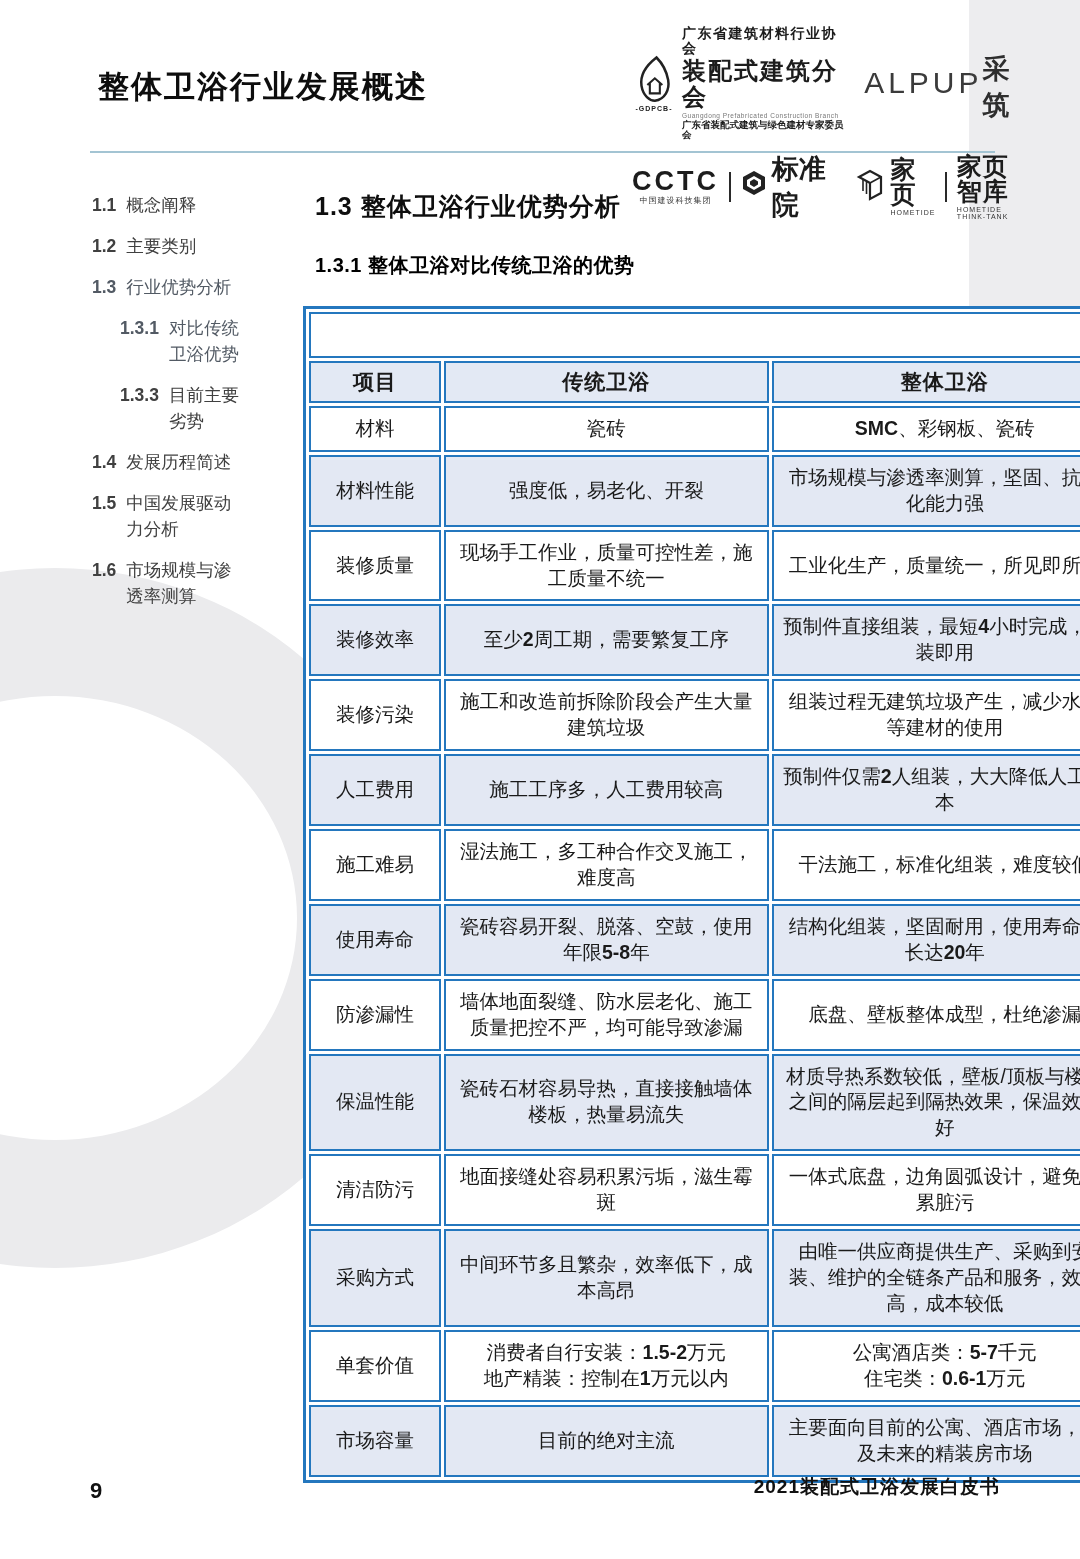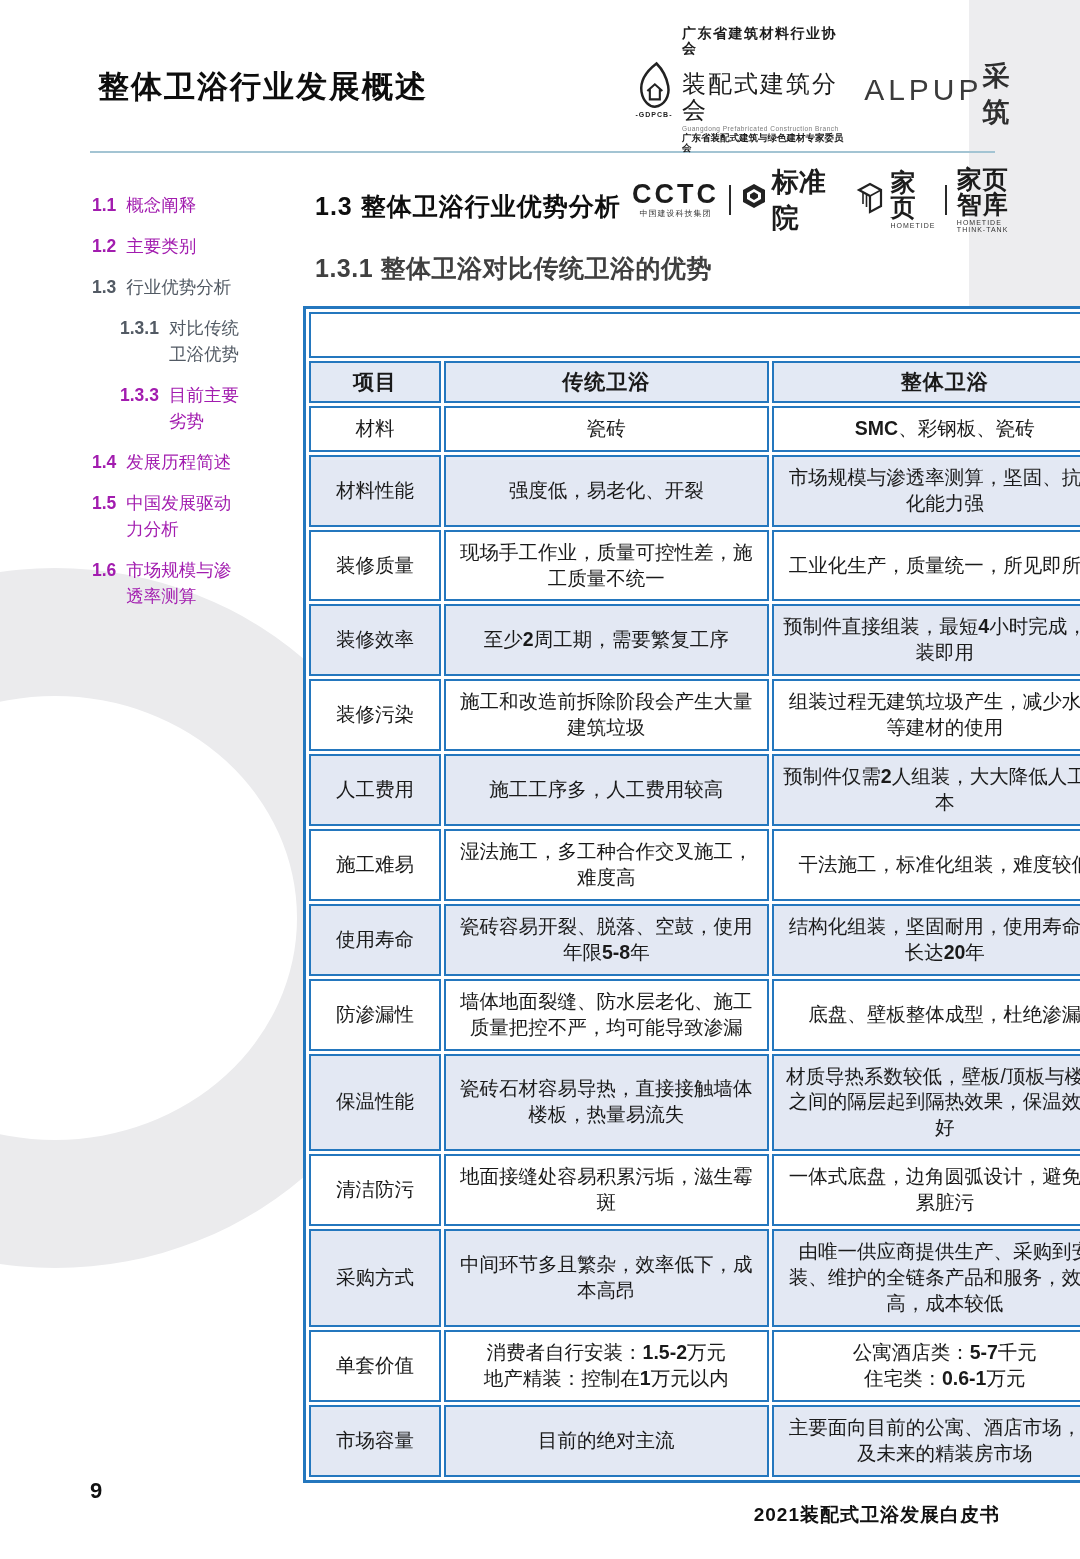--- a/index.html
+++ b/index.html
@@ -19,67 +19,67 @@
   .page-title{left:98px;top:66px;font-size:31px;font-weight:bold;color:#0d0d0d;letter-spacing:2px;}
   .title-rule{left:90px;top:151px;width:905px;height:2px;background:#a3c4d3;}
 
   .logos{left:632px;top:26px;width:398px;}
   .logo-row{display:flex;align-items:center;}
   .assoc{display:flex;align-items:center;gap:6px;}
   .assoc-mark{display:flex;flex-direction:column;align-items:center;color:#222;}
   .assoc-mark .gd{font-size:7px;font-weight:bold;letter-spacing:1px;}
   .assoc-text{display:flex;flex-direction:column;line-height:1.1;color:#1c1c1c;}
   .assoc-l1{font-size:14px;font-weight:bold;letter-spacing:1.5px;}
-  .assoc-l2{font-size:24px;font-weight:normal;letter-spacing:2px;margin-top:14px;}
+  .assoc-l2{font-size:24px;font-weight:bold;letter-spacing:2px;margin-top:1px;}
   .assoc-l3{font-size:6.5px;color:#777;letter-spacing:.5px;margin-top:1px;}
   .assoc-l4{font-size:9.5px;font-weight:bold;margin-top:1px;}
   .alpup{display:flex;align-items:center;margin-left:14px;justify-content:flex-end;}
   .alpup-en{font-size:30px;font-weight:500;letter-spacing:4px;color:#3b3b3b;}
   .alpup-cn{font-size:27px;font-weight:bold;color:#2e2e2e;letter-spacing:2px;margin-top:8px;}
   .logo-row2{margin-top:10px;display:flex;align-items:center;}
   .cctc{display:flex;flex-direction:column;align-items:center;line-height:1;}
   .cctc-en{font-size:27px;font-weight:bold;letter-spacing:3px;color:#1c1c1c;}
   .cctc-sub{font-size:8px;color:#333;letter-spacing:1px;margin-top:2px;}
   .vdiv{width:2px;height:30px;background:#2a2a2a;margin:0 10px;}
   .bzy{display:flex;align-items:center;gap:5px;font-size:27px;font-weight:bold;color:#1c1c1c;}
   .home-group{display:flex;align-items:center;margin-left:22px;}
   .home-block{display:flex;flex-direction:column;align-items:center;line-height:1;}
   .home-cn{font-size:25px;font-weight:bold;color:#1c1c1c;letter-spacing:1px;}
   .home-sub{font-size:7px;color:#333;letter-spacing:1px;margin-top:2px;}
 
   
   .sidebar{left:92px;top:192px;width:215px;}
   .side-item{display:flex;gap:10px;margin-bottom:15px;line-height:26px;
-    color:#a21caf;font-size:17.5px;cursor:pointer;}
+    color:#404040;font-size:17.5px;cursor:pointer;}
   .side-item .side-num{font-weight:bold;white-space:nowrap;}
   .side-item.lv1 .side-label{width:106px;}
   .side-item.lv2{margin-left:28px;}
   .side-item.lv2 .side-label{width:72px;}
   .side-item.active{color:#525a64;}
 
   
   .section-heading{left:315px;top:190px;font-size:25px;font-weight:bold;color:#0e0e0e;letter-spacing:1px;}
-  .subsection-heading{left:315px;top:252px;font-size:25px;font-weight:bold;color:#404040;letter-spacing:.5px;}
+  .subsection-heading{left:315px;top:252px;font-size:20px;font-weight:bold;color:#000000;letter-spacing:.5px;}
 
   
   .tbl-wrap{left:303px;top:306px;}
   table.cmp{border-collapse:separate;border-spacing:3px;border:3px solid #2477be;
     width:821px;background:#fff;table-layout:fixed;}
   table.cmp td{border:2px solid #2477be;text-align:center;vertical-align:middle;
     font-size:19.5px;line-height:1.33;padding:8px 6px;background:#fff;white-space:pre-line;}
   td.tbl-title{background:#0d74c2;border-color:#0d74c2;color:#fff;
     font-size:24px;font-weight:bold;letter-spacing:2px;padding:12px 0;}
   tr.hdr td{background:#e3e9f4;font-weight:bold;font-size:21px;padding:5px 0;letter-spacing:1px;}
   tr.alt td{background:#e3e8f3;}
   col.c0{width:114px;}col.c1{width:280px;}col.c2{width:299px;}
 
   
   .page-num{left:90px;top:1478px;font-size:22px;font-weight:bold;color:#111;}
   .footer-right{left:0;top:1474px;width:1000px;text-align:right;font-size:19px;
-    font-weight:bold;color:#111;letter-spacing:1px;margin-top:28px;}
+    font-weight:bold;color:#111;letter-spacing:1px;}
 </style>
 </head>
 <body>
 
 <div class="gray-band"></div>
 <div class="watermark-ring"></div>
 
 <div class="layer page-title">整体卫浴行业发展概述</div>
 <div class="layer title-rule"></div>
 

